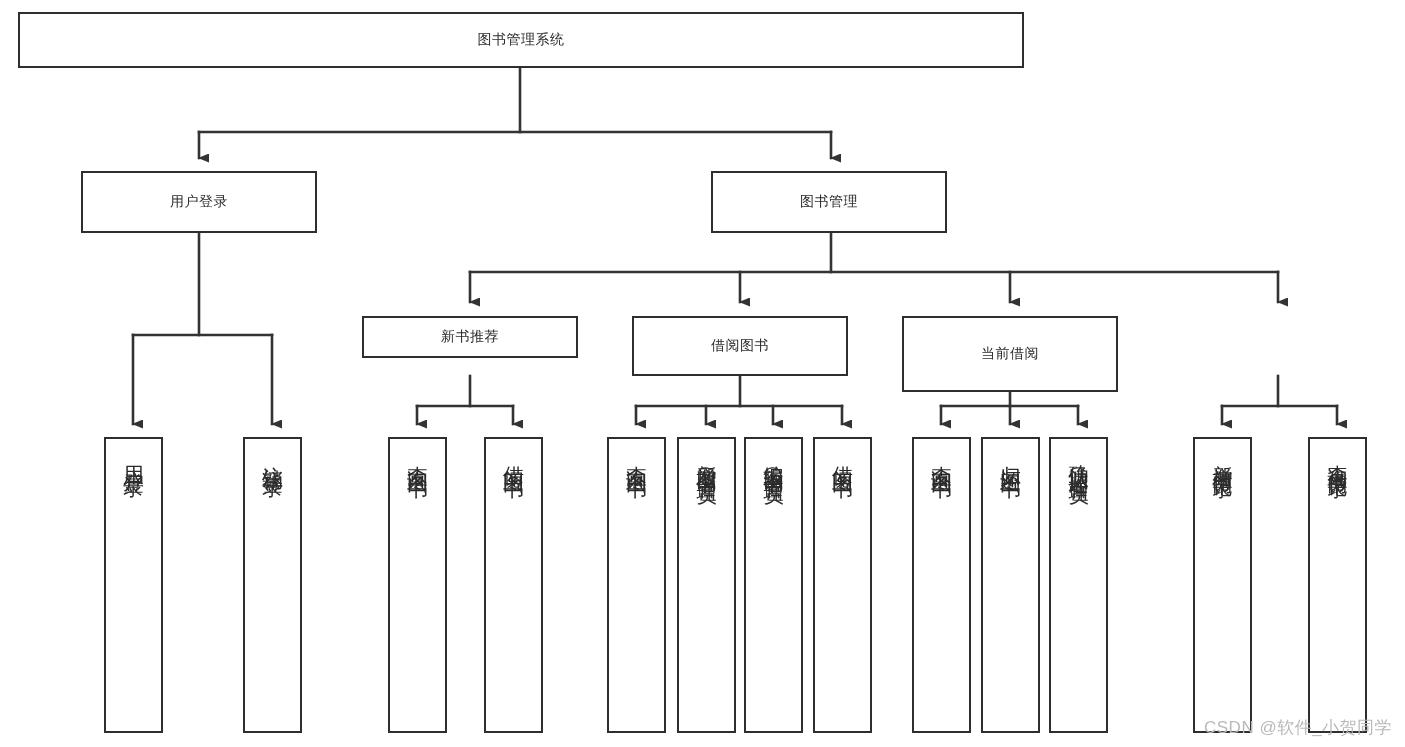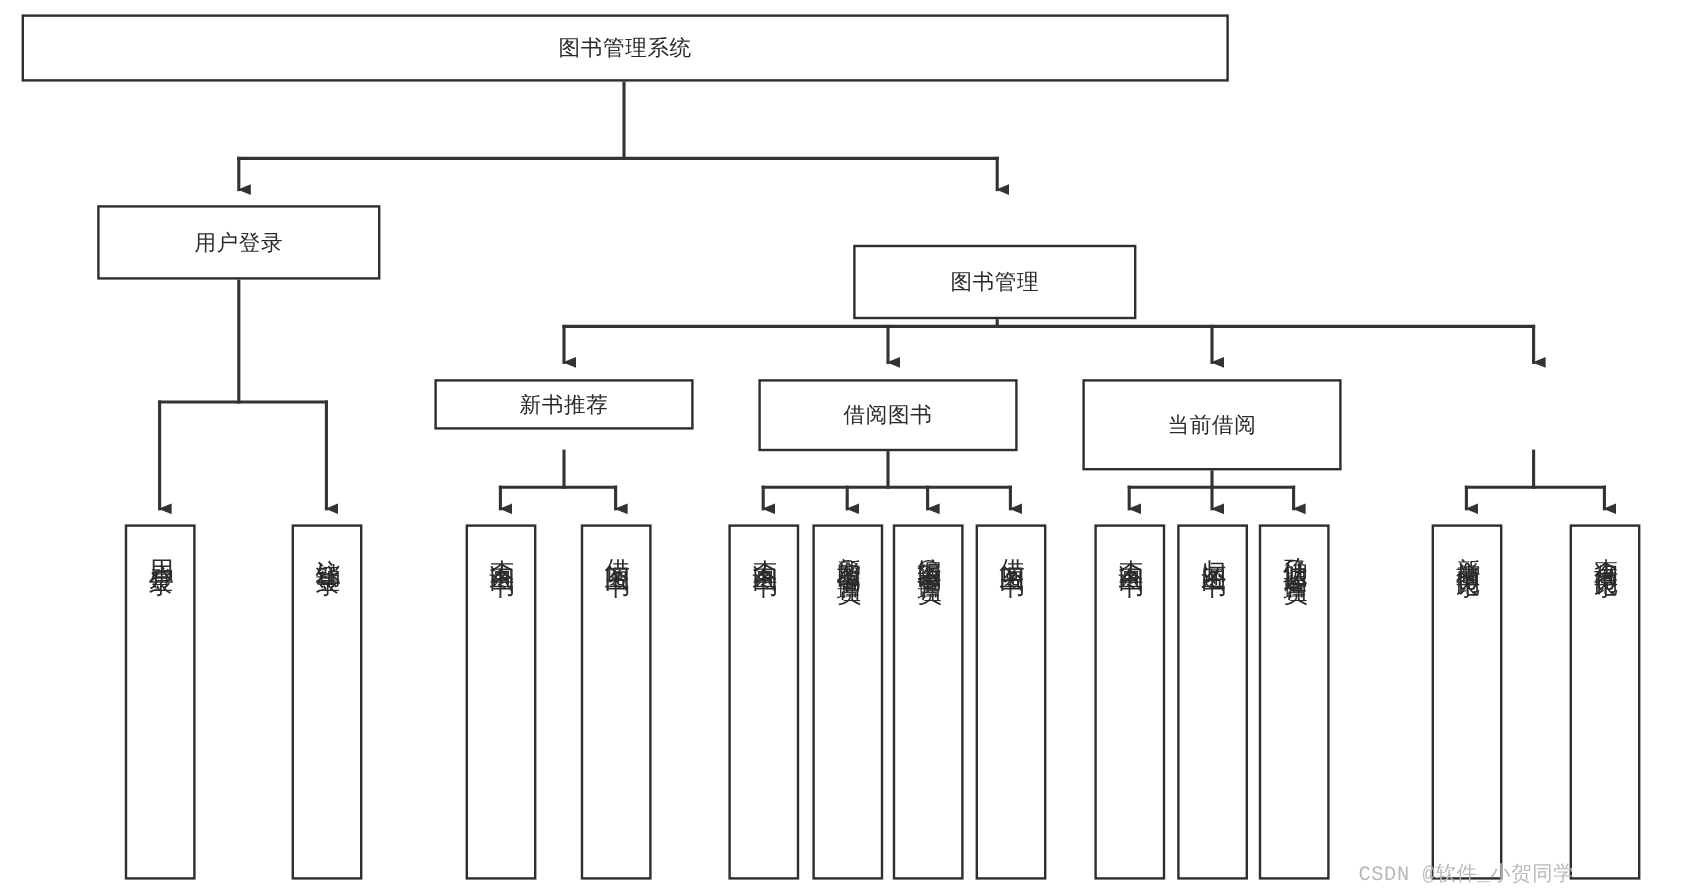--- a/index.html
+++ b/index.html
@@ -37,21 +37,21 @@
     font-family: "Liberation Sans", "DejaVu Sans", sans-serif;
     z-index: 3;
   }
   .node .label {
     display: block;
     white-space: pre;
     line-height: 1.12;
     letter-spacing: 0.5px;
   }
   .node.horiz .label {
-    font-size: 18px;
+    font-size: 14px;
     text-align: center;
   }
   .node.vert {
     align-items: flex-start;
     justify-content: center;
     padding-top: 10px;
   }
   .node.vert .label {
     writing-mode: vertical-rl;
     text-orientation: upright;
@@ -129,21 +129,21 @@
     </g>
   </svg>
 
   <div class="node horiz" style="left:18px; top:12px; width:1006px; height:56px;">
     <span class="label">图书管理系统</span>
   </div>
 
   <div class="node horiz" style="left:81px; top:171px; width:236px; height:62px;">
     <span class="label">用户登录</span>
   </div>
-  <div class="node horiz" style="left:711px; top:171px; width:236px; height:62px;margin-top:33px;">
+  <div class="node horiz" style="left:711px; top:171px; width:236px; height:62px;">
     <span class="label">图书管理</span>
   </div>
 
   <div class="node horiz" style="left:362px; top:316px; width:216px; height:42px;">
     <span class="label">新书推荐</span>
   </div>
   <div class="node horiz" style="left:632px; top:316px; width:216px; height:60px;">
     <span class="label">借阅图书</span>
   </div>
   <div class="node horiz" style="left:902px; top:316px; width:216px; height:76px;">
@@ -187,15 +187,15 @@
     <span class="label">确认归还（管理员）</span>
   </div>
 
   <div class="node vert tall" style="left:1193px; top:437px; width:59px; height:296px;">
     <span class="label">新增借阅记录</span>
   </div>
   <div class="node vert tall" style="left:1308px; top:437px; width:59px; height:296px;">
     <span class="label">查询借阅记录</span>
   </div>
 
-  <div class="watermark" style="left:1132px; top:716px;font-family:Liberation Mono, monospace;">CSDN @软件_小贺同学</div>
+  <div class="watermark" style="left:1204px; top:716px;">CSDN @软件_小贺同学</div>
 
 </div>
 
 </body></html>

